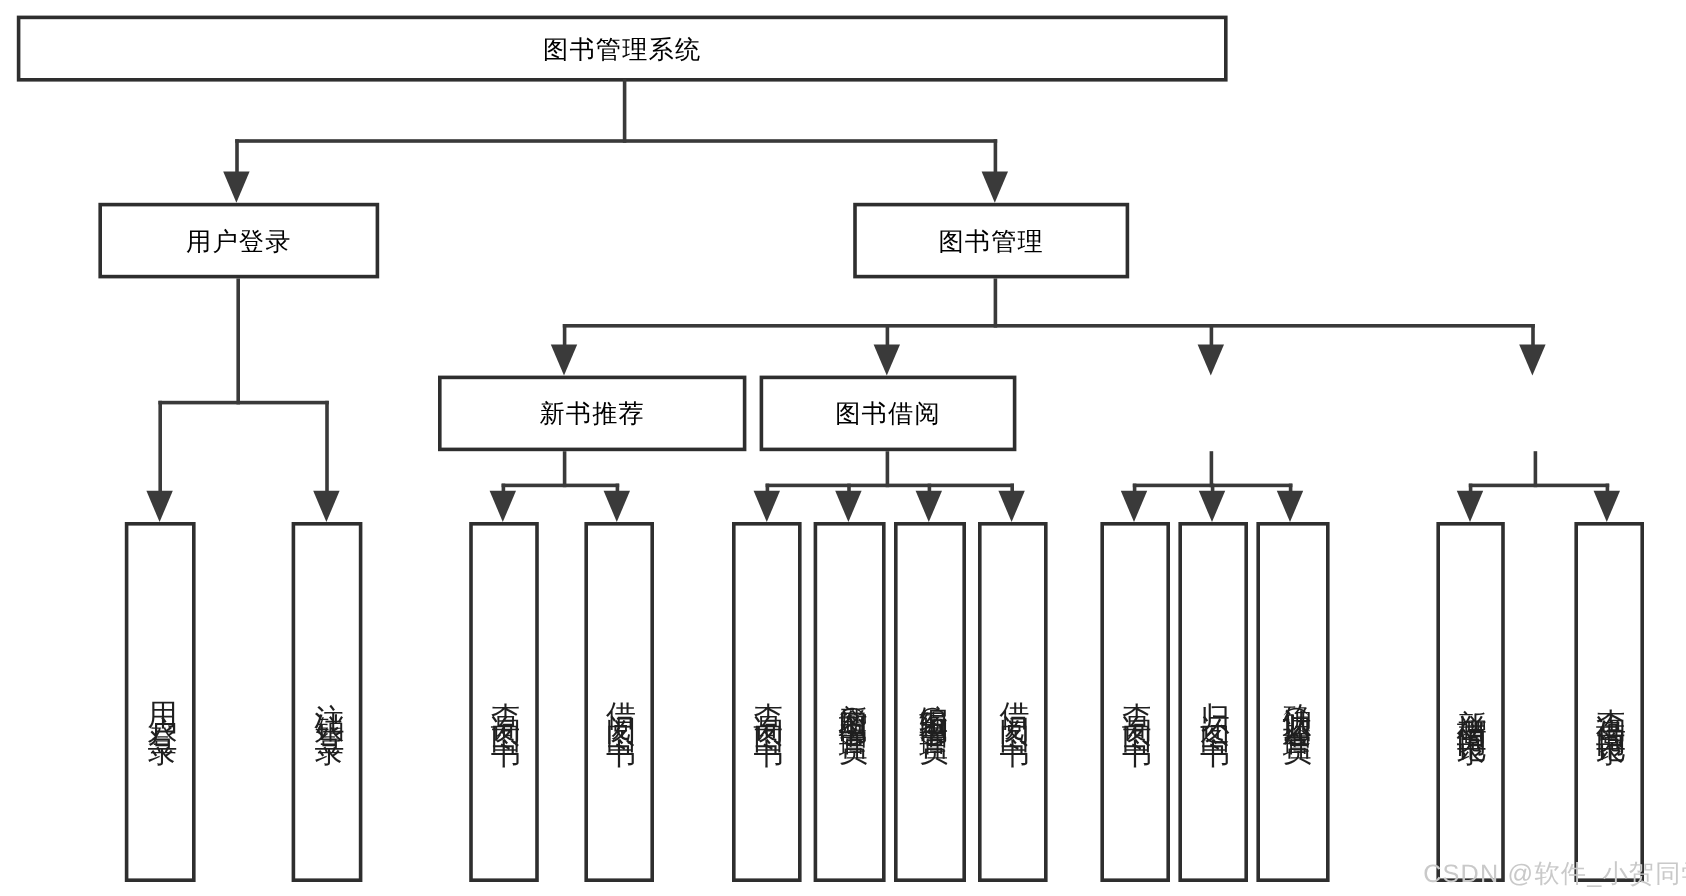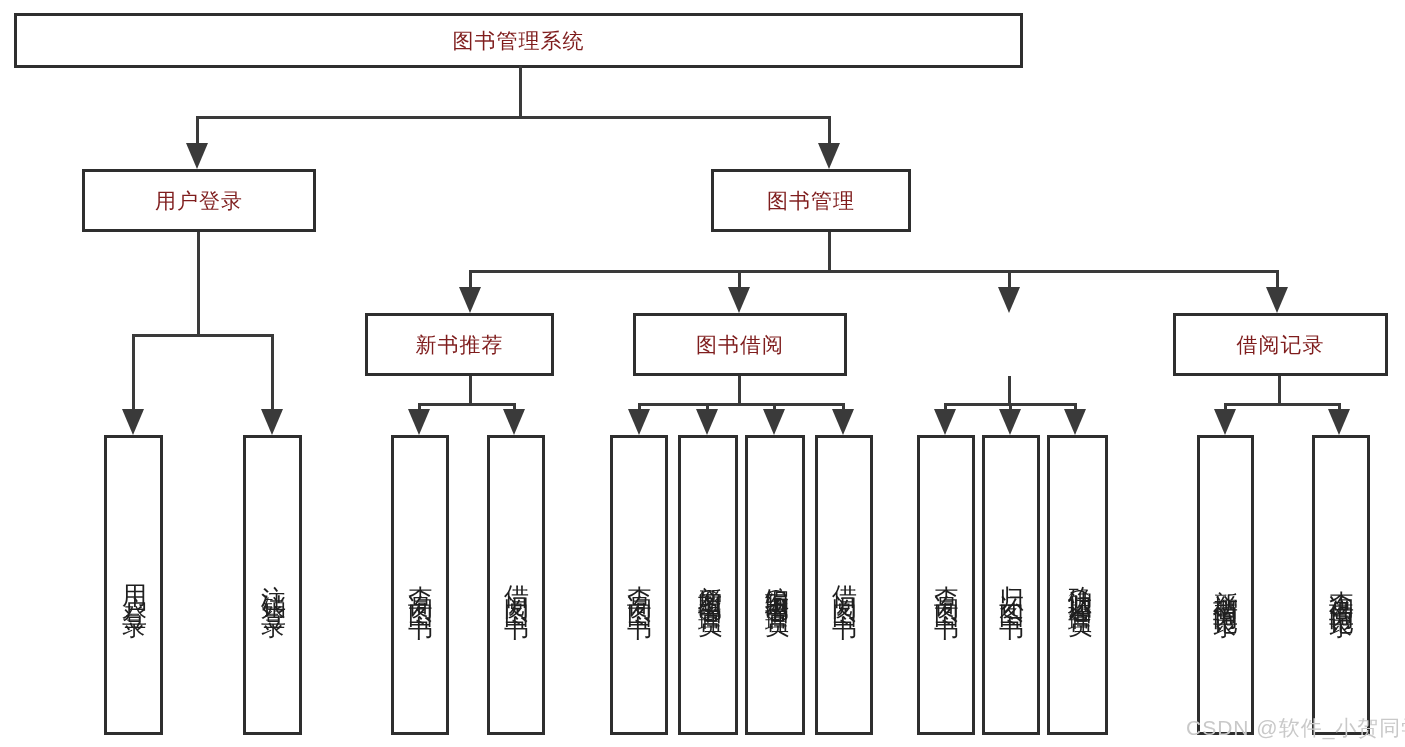--- a/index.html
+++ b/index.html
@@ -18,21 +18,21 @@
   
   .hnode {
     position: absolute;
     box-sizing: border-box;
     border: 3px solid #2e2e2e;
     background: #ffffff;
     display: flex;
     align-items: center;
     justify-content: center;
     font-size: 21px;
-    color: #7f1d1d;
+    color: #000000;
     letter-spacing: 1px;
     white-space: nowrap;
   }
   .vnode {
     position: absolute;
     box-sizing: border-box;
     border: 3px solid #2e2e2e;
     background: #ffffff;
     writing-mode: vertical-rl;
     text-orientation: mixed;
@@ -68,22 +68,22 @@
     top: 714px;
     font-size: 21px;
     color: #c9c9c9;
     letter-spacing: 1px;
     white-space: nowrap;
     z-index: 5;
   }
   
   #root        { left: 14px;  top: 13px;  width: 1009px; height: 55px; }
   #n-user      { left: 82px;  top: 169px; width: 234px;  height: 63px; }
-  #n-mgmt      { left: 711px; top: 169px; width: 200px;  height: 63px; }
-  #n-newbook   { left: 365px; top: 313px; width: 189px;  height: 63px; }
+  #n-mgmt      { left: 711px; top: 169px; width: 230px;  height: 63px; }
+  #n-newbook   { left: 365px; top: 313px; width: 257px;  height: 63px; }
   #n-borrow    { left: 633px; top: 313px; width: 214px;  height: 63px; font-family: Liberation Serif, serif; }
   #n-current   { left: 903px; top: 313px; width: 214px;  height: 63px; }
   #n-records   { left: 1173px;top: 313px; width: 215px;  height: 63px; }
   #v-login     { left: 104px;  width: 59px; }
   #v-logout    { left: 243px;  width: 59px; }
   #v-nb-query  { left: 391px;  width: 58px; }
   #v-nb-borrow { left: 487px;  width: 58px; }
   #v-bb-query  { left: 610px;  width: 58px; }
   #v-bb-add    { left: 678px;  width: 60px; }
   #v-bb-edit   { left: 745px;  width: 60px; }
@@ -99,21 +99,20 @@
 
 <div id="canvas">
 
   <div id="root" class="hnode">图书管理系统</div>
 
   <div id="n-user" class="hnode">用户登录</div>
   <div id="n-mgmt" class="hnode">图书管理</div>
 
   <div id="n-newbook" class="hnode">新书推荐</div>
   <div id="n-borrow" class="hnode">图书借阅</div>
-  <div id="n-records" class="hnode">借阅记录</div>
 
   <div id="v-login" class="vnode">用户登录</div>
   <div id="v-logout" class="vnode">注销登录</div>
 
   <div id="v-nb-query" class="vnode">查询图书</div>
   <div id="v-nb-borrow" class="vnode">借阅图书</div>
 
   <div id="v-bb-query" class="vnode">查询图书</div>
   <div id="v-bb-add" class="vnode long">新增图书（管理员）</div>
   <div id="v-bb-edit" class="vnode long">编辑图书（管理员）</div>

